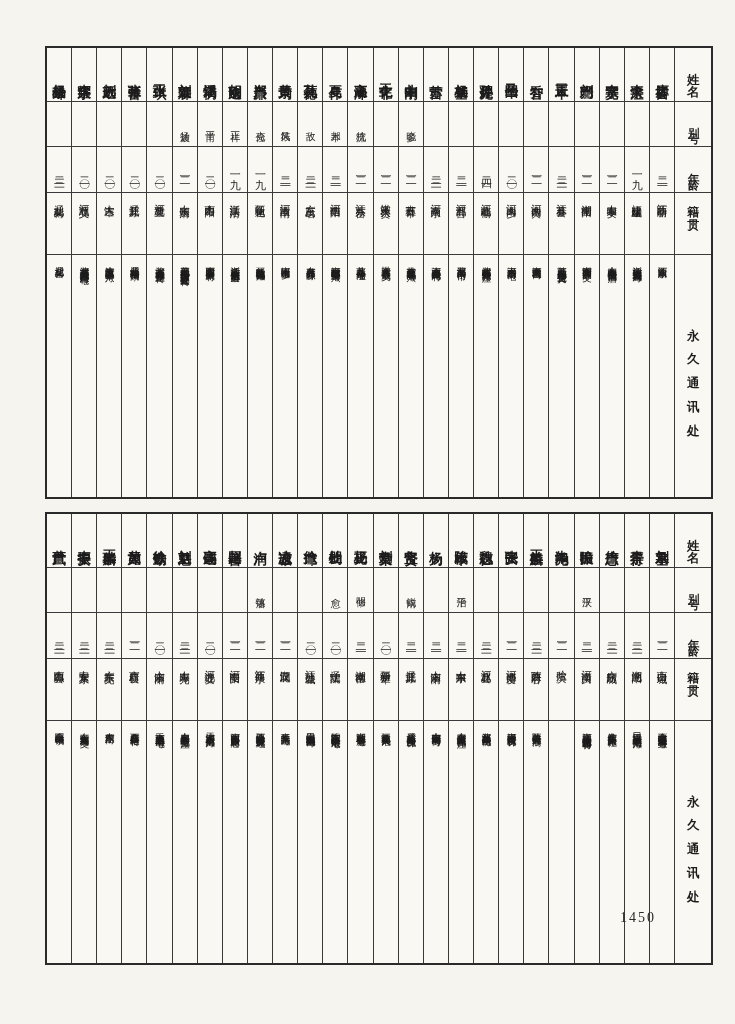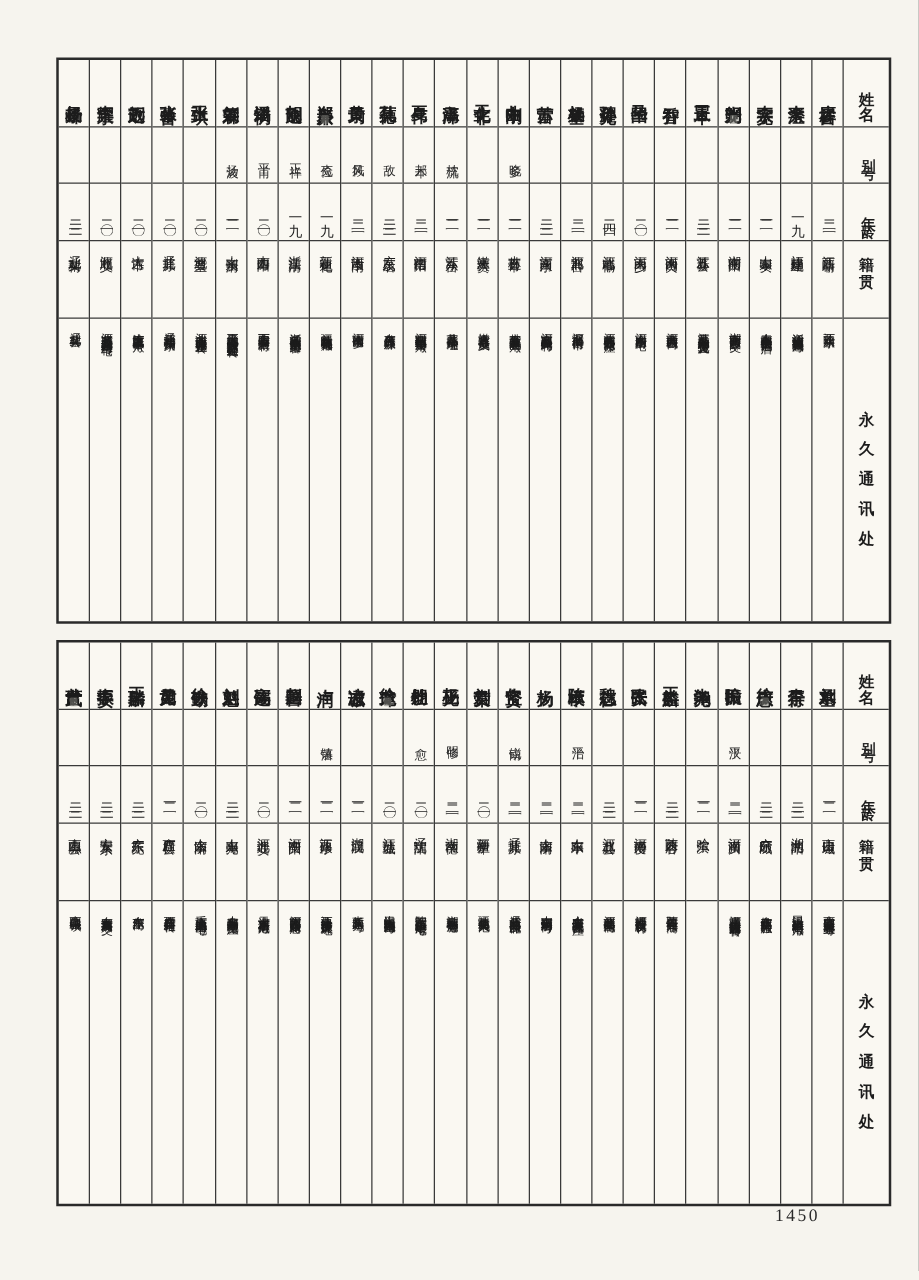--- a/index.html
+++ b/index.html
@@ -47,21 +47,21 @@
   .header-col .cell-alias .vtext{font-size:11.5px;letter-spacing:6px;}
   .header-col .cell-age .vtext{font-size:11.5px;letter-spacing:6px;}
   .header-col .cell-origin .vtext{font-size:12px;letter-spacing:14px;}
   .header-col .cell-address{align-items:center;}
   .header-col .cell-address .vtext{font-size:12.5px;letter-spacing:24px;line-height:1;}
   .note-mark{
     position:absolute;bottom:2px;left:50%;transform:translateX(-50%);
     width:6px;height:7px;background:#7a7a74;opacity:.55;border-radius:1px;
   }
   .page-num{
-    position:absolute;top:966px;left:598px;width:80px;
+    position:absolute;top:910px;left:598px;width:80px;
     font-size:14px;letter-spacing:2px;color:#2a2a2a;text-align:center;
     font-family:"Liberation Serif","DejaVu Serif",serif;
   }
 </style>
 </head>
 <body>
 
 <div class="sheet">
   <div class="content" id="tables-root">
       <div class="dir-table">

